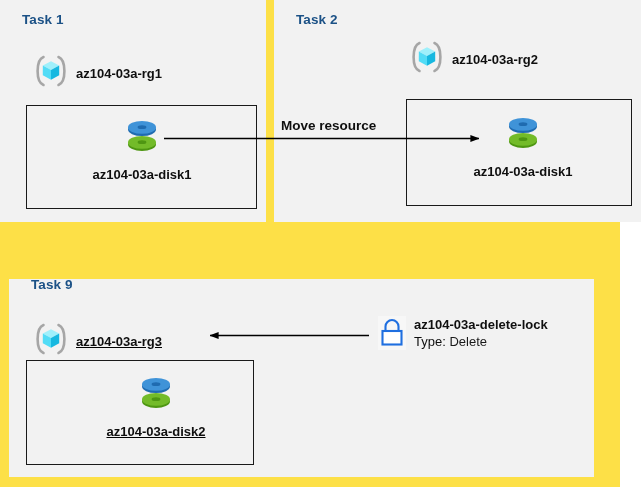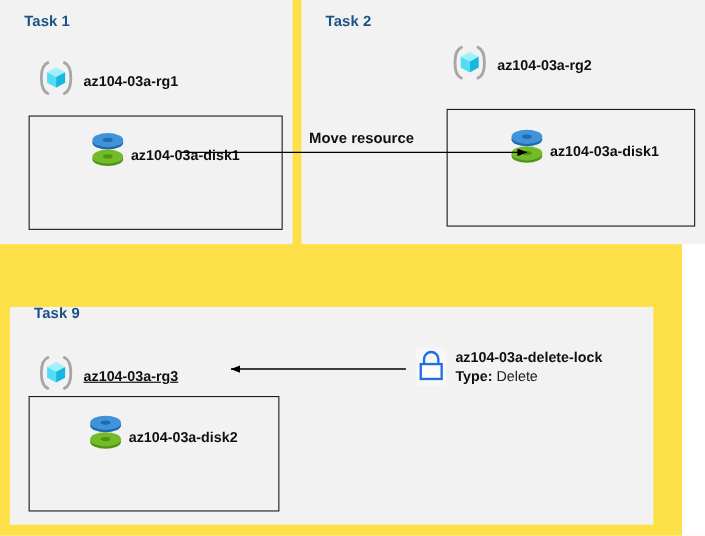--- a/index.html
+++ b/index.html
@@ -71,26 +71,27 @@
   .rg-label {
     font-size: 13px;
     font-weight: bold;
     color: #0f0f0f;
   }
 
   
   .disk-node {
     position: absolute;
     display: flex;
+    flex-direction: column;
     align-items: center;
     white-space: nowrap;
   }
   #disk-node-1 { left: 77px;  top: 113px; width: 130px; }
   #disk-node-2 { left: 458px; top: 110px; width: 130px; }
-  #disk-node-3 { left: 75px;  top: 370px; width: 130px; }
+  #disk-node-3 { left: 91px;  top: 370px; width: 130px; text-decoration: underline; }
 
   .disk-label {
     font-size: 13px;
     font-weight: bold;
     color: #0f0f0f;
     margin-top: 6px;
   }
 
   
   #lock-node {
@@ -107,21 +108,21 @@
     font-size: 13px;
     font-weight: bold;
     color: #0f0f0f;
     line-height: 16px;
   }
   .lock-type {
     font-size: 13px;
     color: #1a1a1a;
     line-height: 17px;
   }
-  .lock-type b { font-weight: bold; color: #0f0f0f; margin-top: 35px; }
+  .lock-type b { font-weight: normal; color: #0f0f0f; margin-top: 35px; }
 
   
   #move-label {
     position: absolute;
     left: 281px;
     top: 118px;
     font-size: 13.5px;
     font-weight: bold;
     color: #0f0f0f;
     white-space: nowrap;

